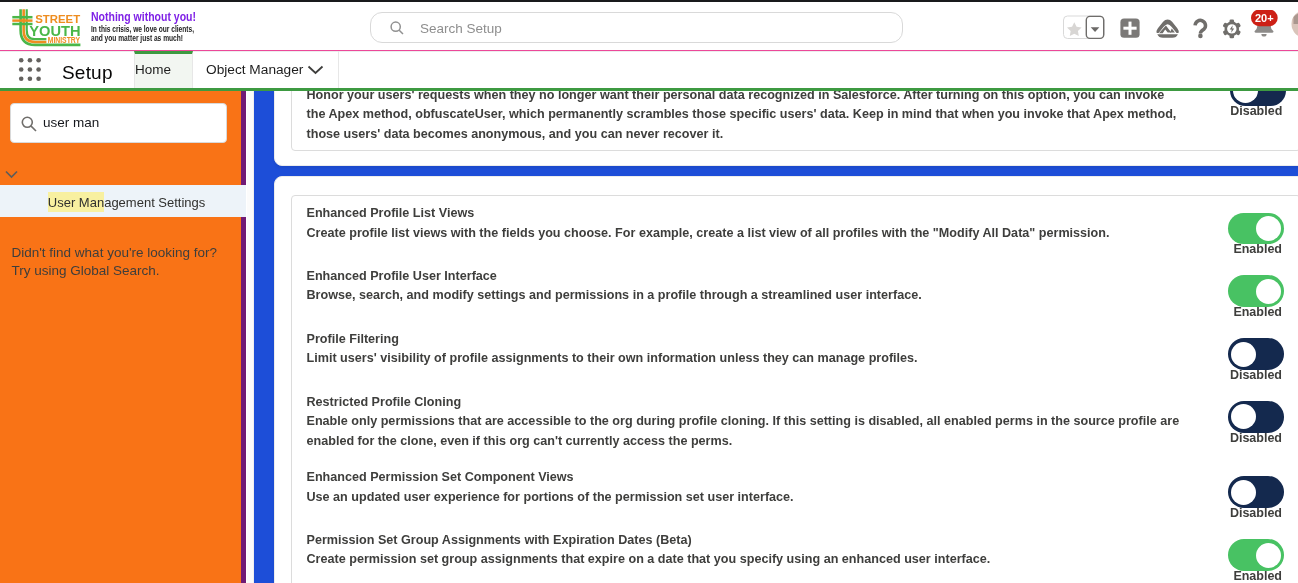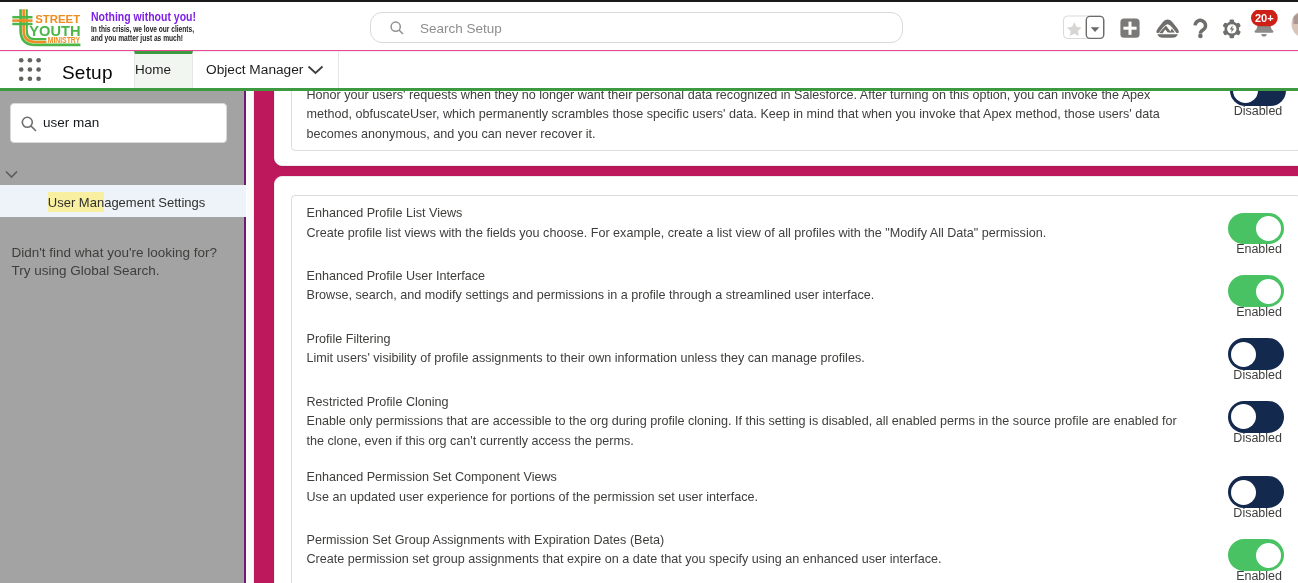--- a/index.html
+++ b/index.html
@@ -13,31 +13,31 @@
   #searchbox .ph { position:absolute; left:49px; top:8px; font-size:13.5px; color:#8e8e8e; }
   
   #nav { left:0; top:50.5px; width:1298px; height:37px; background:#fff; border-top:1px solid #ededed; }
   #greenline { left:0; top:87.5px; width:1298px; height:3.5px; background:#3d9a41; }
   #setuptxt { left:62px; top:62px; font-size:19px; color:#080707; letter-spacing:0.2px; }
   .tabsep { width:1px; top:50.5px; height:37px; background:#e7e7e7; }
   #hometab { left:133.9px; top:50.5px; width:59.6px; height:37px; background:#f2f6f1; border-left:1px solid #e7e7e7; border-right:1px solid #e7e7e7; border-top:3px solid #3d9a41; }
   #hometab span { position:absolute; left:0; right:0; top:8.3px; text-align:left; font-size:13.5px; color:#1d1d1d; }
   #omtab { left:206px; top:61.8px; font-size:13.7px; color:#1d1d1d; }
   
-  #sidebar { left:0; top:91px; width:246px; height:492px; background:#a3a3a3; border-right:2px solid #701a75; }
+  #sidebar { left:0; top:91px; width:246px; height:492px; background:#f97316; border-right:5px solid #701a75; }
   #sstrip { left:246.5px; top:91px; width:7px; height:492px; background:#fbfbfb; border-right:1px solid #efefef; }
   #sb-search { position:absolute; left:10px; top:12px; width:217px; height:40px; border:1px solid #d9d9d9; border-radius:4px; background:#fff; }
   #sb-search span { position:absolute; left:32px; top:11px; font-size:13.5px; color:#16181d; }
   #users-lbl { position:absolute; left:24.5px; top:74px; font-size:13.5px; color:#3e3e3c;margin-top:35px; }
   #hl-row { position:absolute; left:0; top:94.3px; width:246px; height:31.3px; background:#edf3f9; }
   #hl-row .t { position:absolute; left:47.8px; top:9.5px; font-size:13px; color:#30302e; }
   #hl-row mark { background:#f8f0a0; color:inherit; padding:2.5px 0; }
   #notfound { position:absolute; left:11.5px; top:152.5px; font-size:13.5px; line-height:18px; color:#3e3e3c; }
   
-  #main { left:254px; top:91px; width:1044px; height:492px; background:#be185d; overflow:hidden; }
+  #main { left:254px; top:91px; width:1044px; height:492px; background:#1d4ed8; overflow:hidden;font-weight:bold; }
   .card { position:absolute; background:#fff; border:1px solid #ececec; border-radius:8px; box-shadow:0 2px 3px rgba(0,0,0,0.07); }
   #card1 { left:20px; top:-31px; width:1042px; height:106px; }
   #inner1 { position:absolute; left:16px; top:10px; width:1010px; height:79.6px; border:1px solid #dcdcdc; border-radius:4px; }
   #card1txt { position:absolute; left:14.5px; top:13.75px; width:875px; font-size:12.6px; line-height:19.6px; color:#3e3e3c; }
   #card2 { left:20px; top:85px; width:1042px; height:520px; }
   #inner2 { position:absolute; left:16px; top:17.5px; width:1010px; height:500px; border:1px solid #dcdcdc; border-radius:4px; padding:0; }
   .row { position:relative; display:flex; min-height:62.9px; padding:8.5px 16px 8px 14.5px; }
   .row .txt { width:875px; font-size:12.6px; line-height:19.6px; color:#3e3e3c; }
   .row .spacer { flex:1; }
   .tglcol { position:absolute; right:16px; top:17px; width:57px; display:flex; flex-direction:column; align-items:flex-end; }

